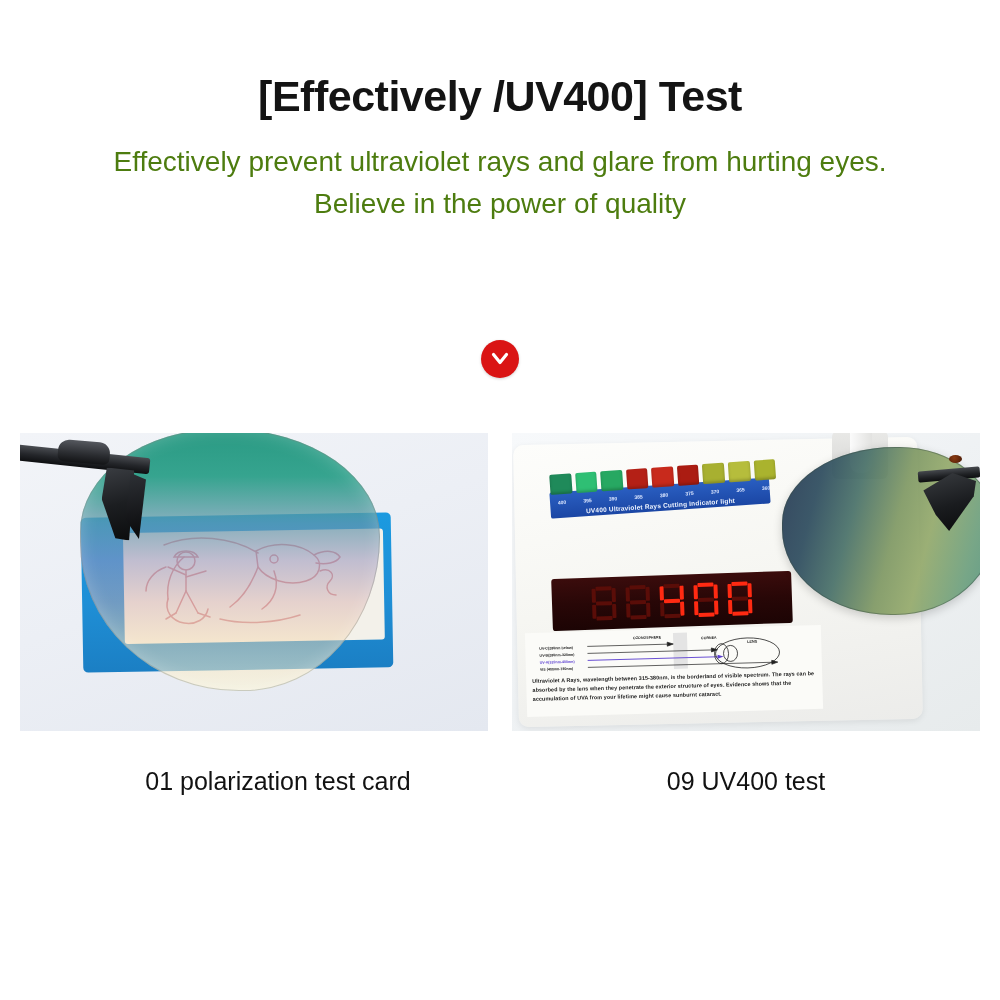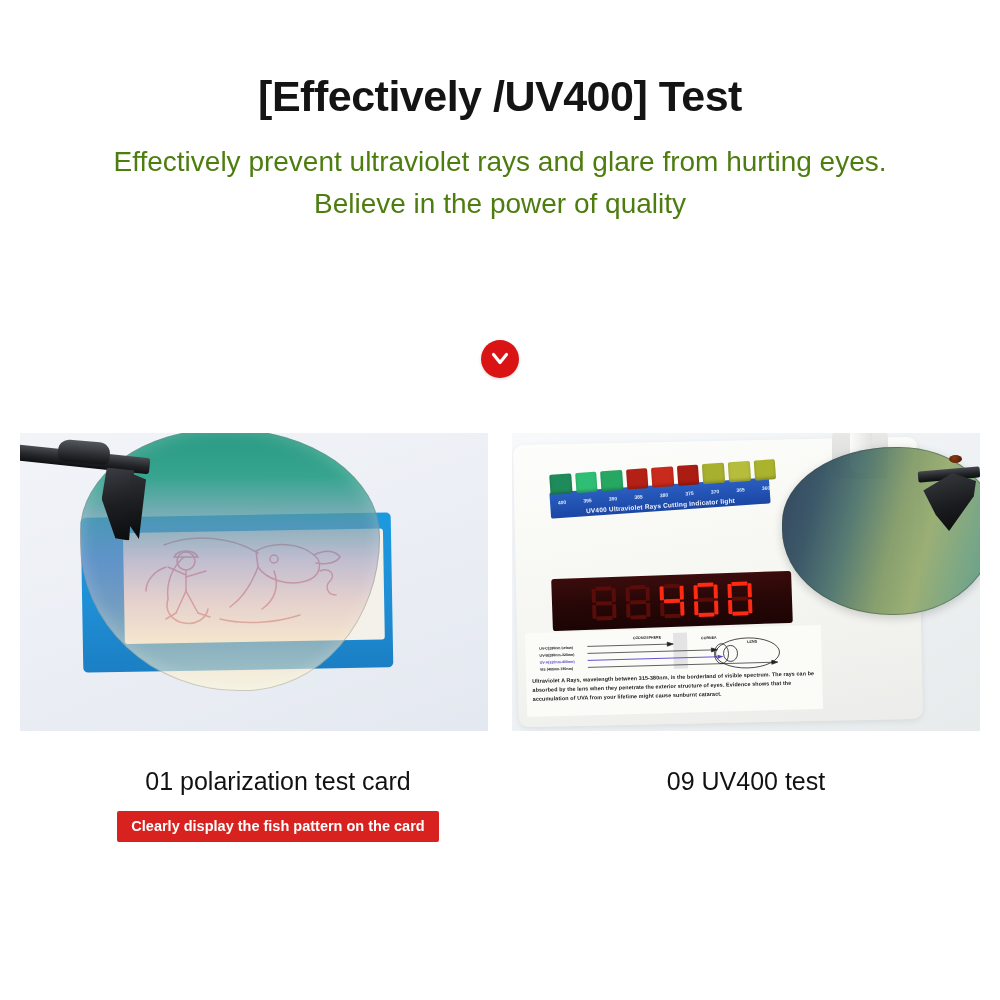--- a/index.html
+++ b/index.html
@@ -595,18 +595,17 @@
       <div class="pr-clip-bar"></div>
       <div class="pr-clip"></div>
       <div class="pr-dot"></div>
     </div>
   </div>
 </div>
 
 <div class="captions">
   <div class="caption-col">
     <p class="caption-title">01 polarization test card</p>
-    <span class="caption-badge">Clearly display the fish pattern on the card</span>
   </div>
   <div class="caption-col">
     <p class="caption-title">09 UV400 test</p>
   </div>
 </div>
 
 </body></html>

